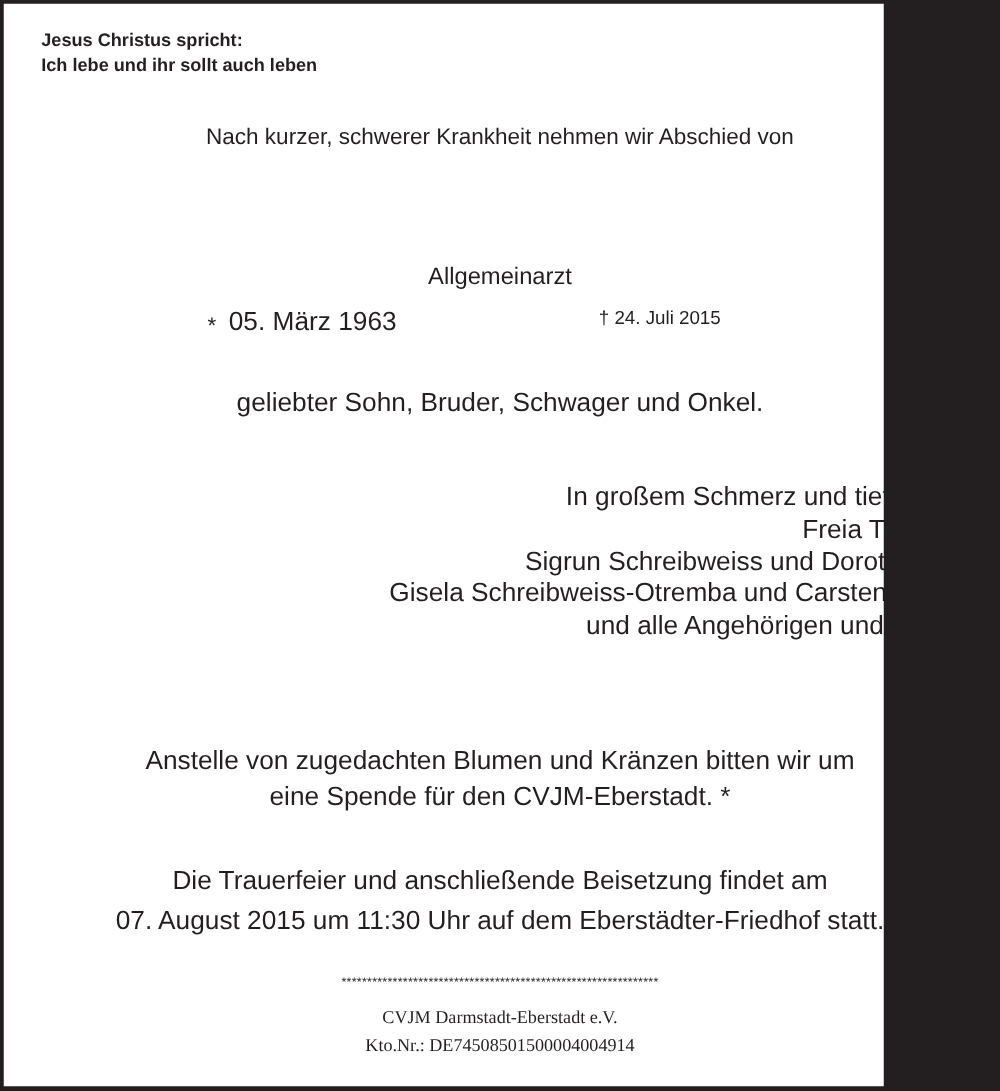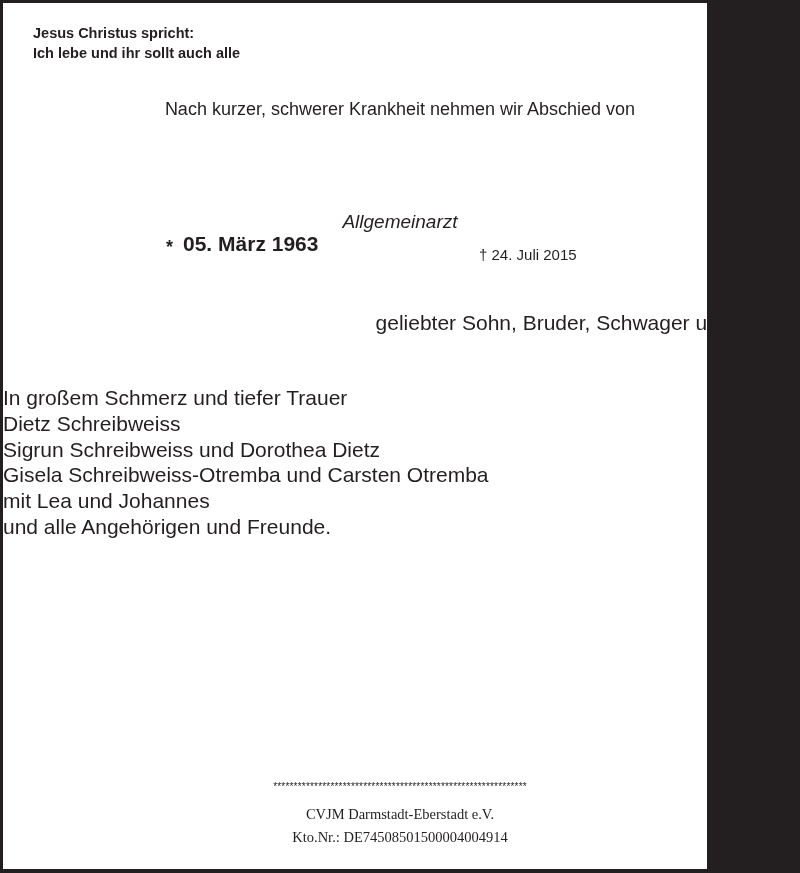--- a/index.html
+++ b/index.html
@@ -15,65 +15,72 @@
   .motto {
     position: absolute; left: 30px; top: 20px;
     font-weight: bold; font-size: 14.5px; line-height: 20px;
   }
   .line {
     position: absolute; left: 0; width: 794px; text-align: center;
     white-space: nowrap;
   }
   .intro { top: 96px; font-size: 18px; }
   .name { top: 142px; font-size: 47px; font-weight: bold; letter-spacing: 0.3px; }
-  .profession { top: 208px; font-size: 19px; font-style: italic; }
-  .birth { position: absolute; left: 163px; top: 229px; font-size: 21px; white-space: nowrap; font-weight: bold; }
+  .profession { top: 208px; font-size: 19px; }
+  .birth { position: absolute; left: 163px; top: 243px; font-size: 21px; white-space: nowrap; }
   .birth .star { font-size: 18px; margin-right: 10px; position: relative; top: 2px; }
   .death { position: absolute; left: 476px; top: 243px; font-size: 15px; white-space: nowrap; }
-  .relation { top: 308px; font-size: 21px; text-align: right; }
+  .relation { top: 308px; font-size: 21px; }
   .mourners { top: 382px; font-size: 21px; line-height: 25.8px; }
-  .mourners div { text-align: left; }
+  .mourners div { text-align: right; }
   .donation { top: 591px; font-size: 21px; line-height: 29px; }
   .ceremony { top: 686px; font-size: 21px; line-height: 32px; }
   .divider { top: 778px; font-size: 10px; letter-spacing: 0.2px; color: #231f20; }
   .org { top: 800px; font-size: 14.5px; line-height: 23px; font-family: Liberation Serif, serif; }
 </style>
 </head>
 <body>
 
 <div class="page">
   <div class="motto">
     <div>Jesus Christus spricht:</div>
-    <div>Ich lebe und ihr sollt auch alle</div>
+    <div>Ich lebe und ihr sollt auch leben</div>
   </div>
 
   <div class="line intro">Nach kurzer, schwerer Krankheit nehmen wir Abschied von</div>
 
 
   <div class="line profession">Allgemeinarzt</div>
 
   <div class="birth">
     <span class="star">*</span><span>05. März 1963</span>
   </div>
   <div class="death">
     <span>†</span> <span>24. Juli 2015</span>
   </div>
 
   <div class="line relation">geliebter Sohn, Bruder, Schwager und Onkel.</div>
 
   <div class="line mourners">
     <div>In großem Schmerz und tiefer Trauer</div>
-    <div>Dietz Schreibweiss</div>
+    <div>Freia Trauerfeier</div>
     <div>Sigrun Schreibweiss und Dorothea Dietz</div>
     <div>Gisela Schreibweiss-Otremba und Carsten Otremba</div>
-    <div>mit Lea und Johannes</div>
     <div>und alle Angehörigen und Freunde.</div>
   </div>
 
+  <div class="line donation">
+    <div>Anstelle von zugedachten Blumen und Kränzen bitten wir um</div>
+    <div>eine Spende für den CVJM-Eberstadt. *</div>
+  </div>
 
+  <div class="line ceremony">
+    <div>Die Trauerfeier und anschließende Beisetzung findet am</div>
+    <div class="l2">07. August 2015 um 11:30 Uhr auf dem Eberstädter-Friedhof statt.</div>
+  </div>
 
   <div class="line divider">**************************************************************</div>
 
   <div class="line org">
     <div>CVJM Darmstadt-Eberstadt e.V.</div>
     <div>Kto.Nr.: DE74508501500004004914</div>
   </div>
 </div>
 
 </body></html>

